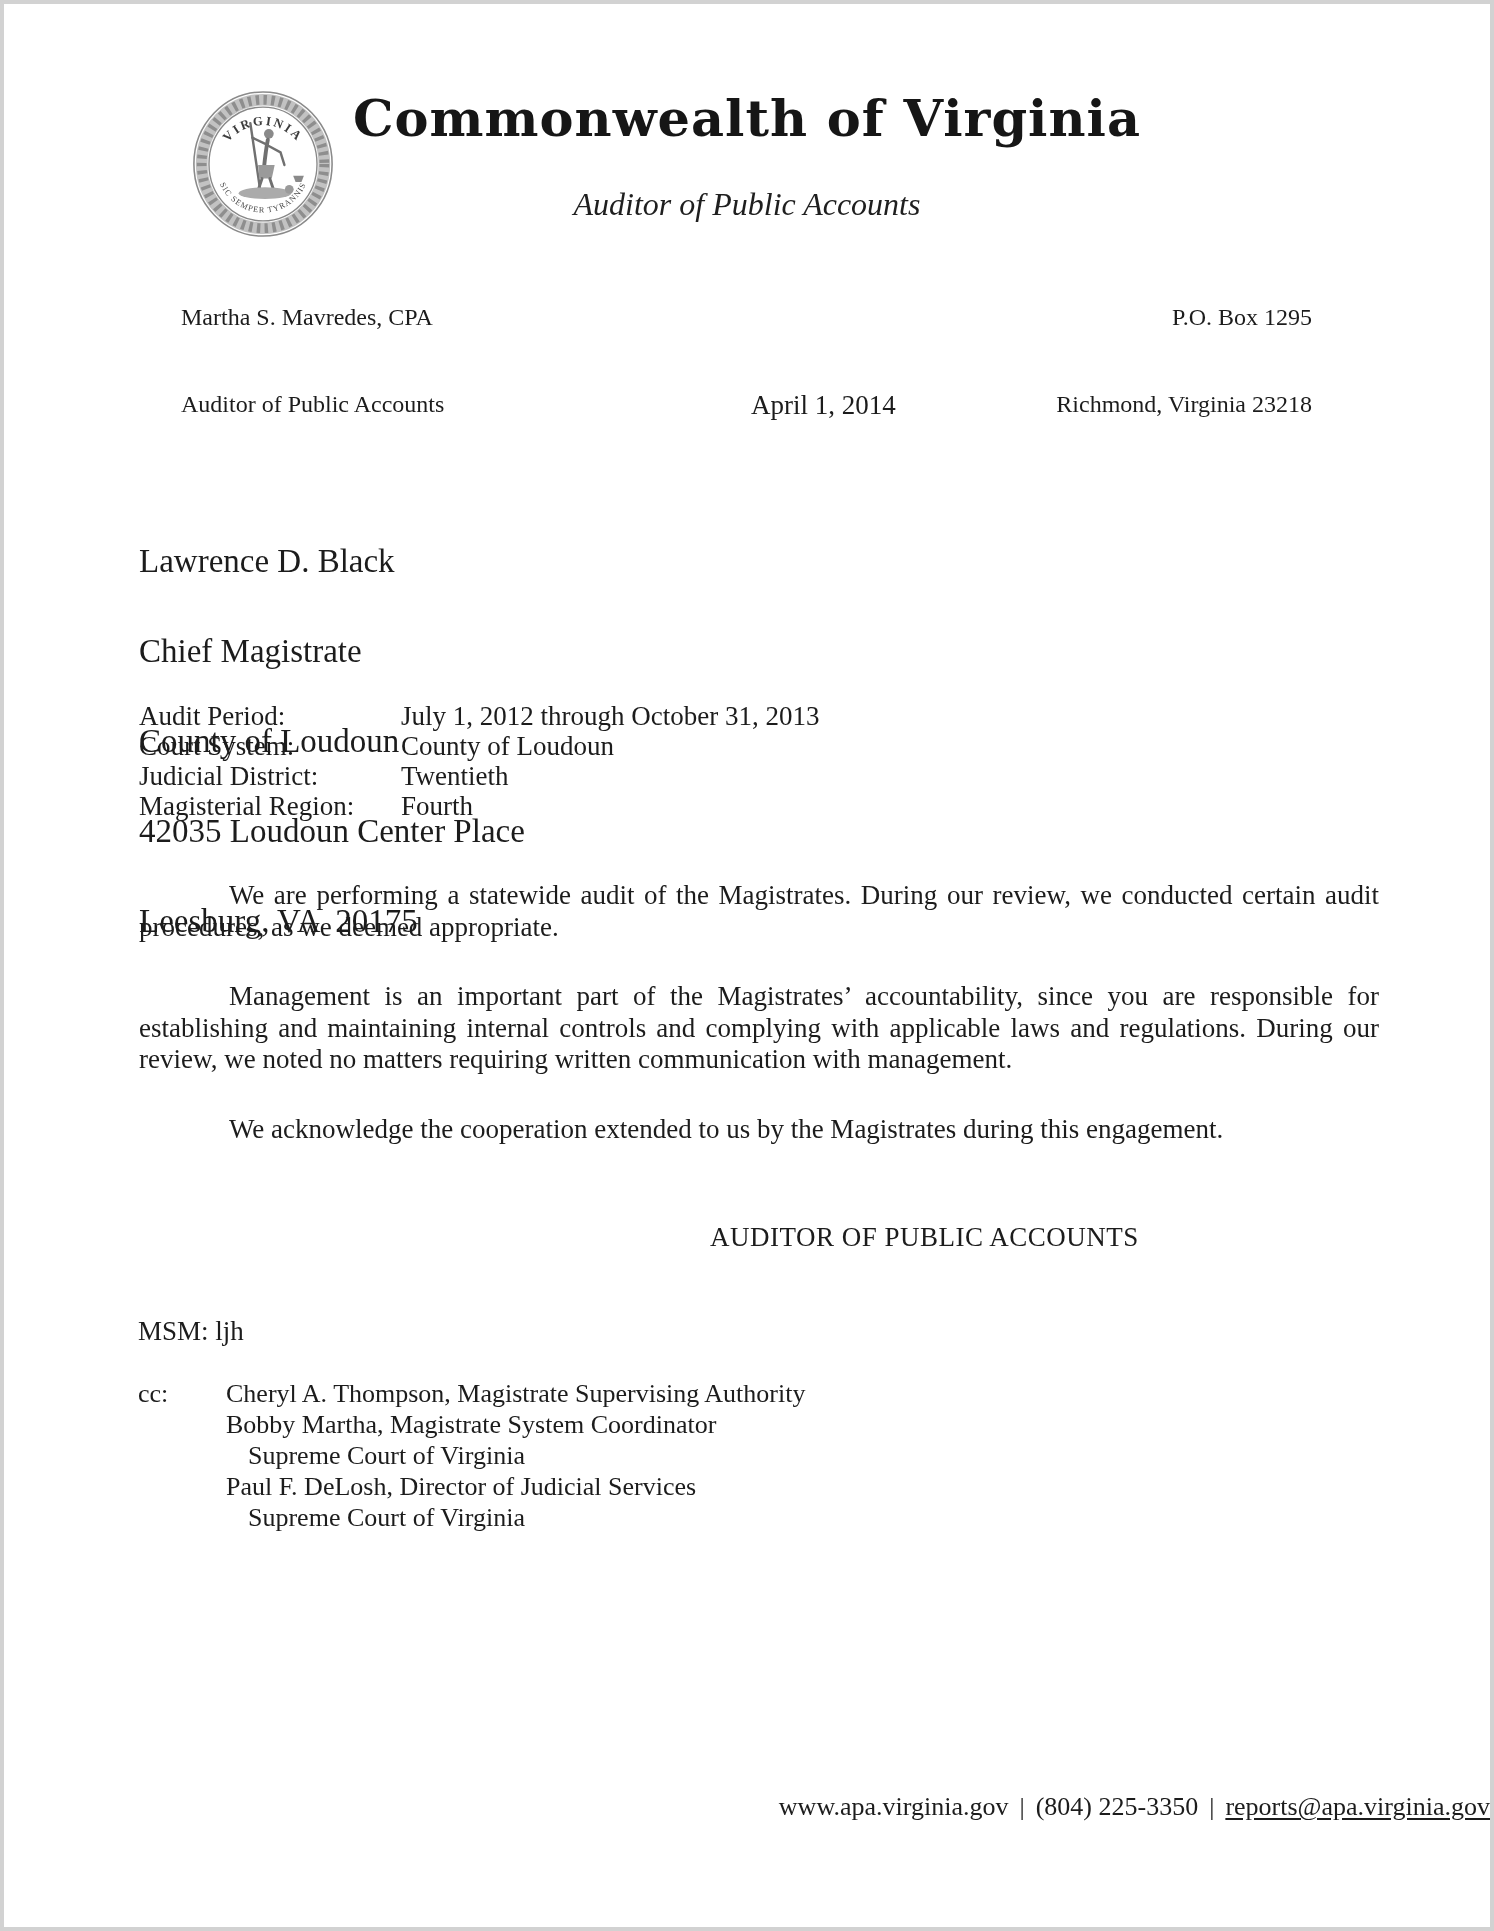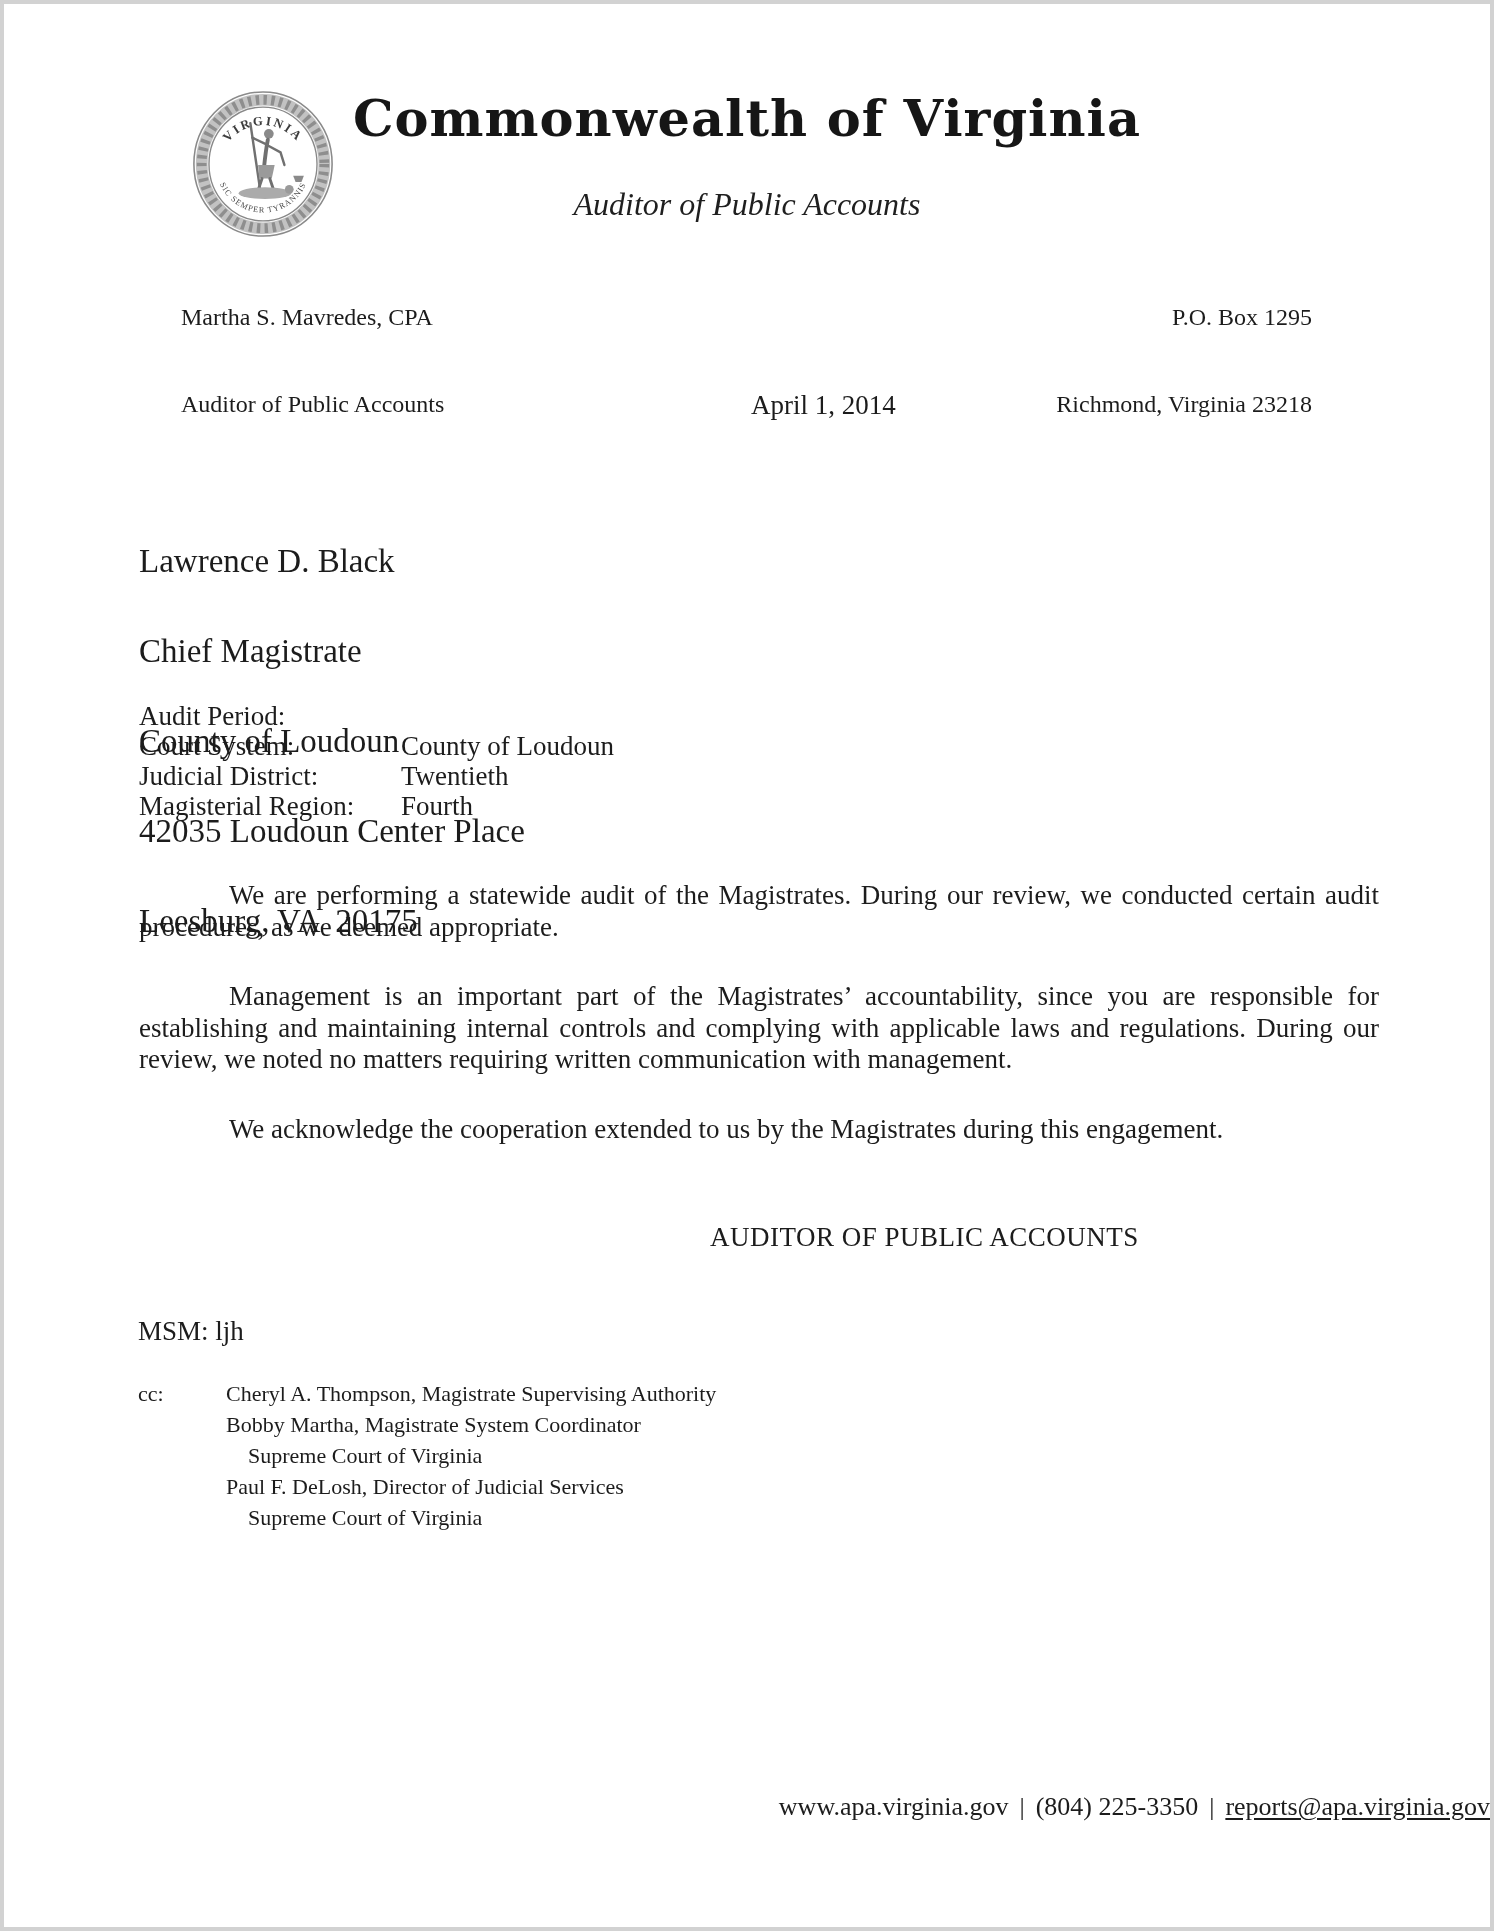--- a/index.html
+++ b/index.html
@@ -60,21 +60,21 @@
     position: absolute; left: 135px; top: 876px; width: 1240px;
     font-size: 27px; line-height: 31.5px; text-align: justify;
   }
   .body-text p { margin: 0 0 38px 0; text-indent: 90px; }
 
   .sig-line { position: absolute; left: 706px; top: 1218px; font-size: 27px; letter-spacing: 0.5px; }
   .ref-line { position: absolute; left: 134px; top: 1312px; font-size: 27px; text-align: center; }
 
   .cc-block {
     position: absolute; left: 134px; top: 1374px;
-    display: flex; font-size: 22px; line-height: 31px;
+    display: flex; font-size: 26px; line-height: 31px;
   }
   .cc-label { width: 88px; flex: 0 0 88px; }
   .cc-entry.indent { padding-left: 22px; }
 
   
   .footer {
     position: absolute; left: 0; top: 1788px; width: 100%;
     text-align: right; font-size: 26px; color: #1c1c1c;
   }
   .footer .sep { margin: 0 11px; }
@@ -137,20 +137,21 @@
     <div>Lawrence D. Black</div>
     <div>Chief Magistrate</div>
     <div>County of Loudoun</div>
     <div>42035 Loudoun Center Place</div>
     <div>Leesburg, VA  20175</div>
   </div>
 
   <div class="audit-info">
     <div class="audit-row">
       <div class="audit-label">Audit Period:</div>
+      <div class="audit-value">July 1, 2012 through October 31, 2013</div>
     </div>
     <div class="audit-row">
       <div class="audit-label">Court System:</div>
       <div class="audit-value">County of Loudoun</div>
     </div>
     <div class="audit-row">
       <div class="audit-label">Judicial District:</div>
       <div class="audit-value">Twentieth</div>
     </div>
     <div class="audit-row">

